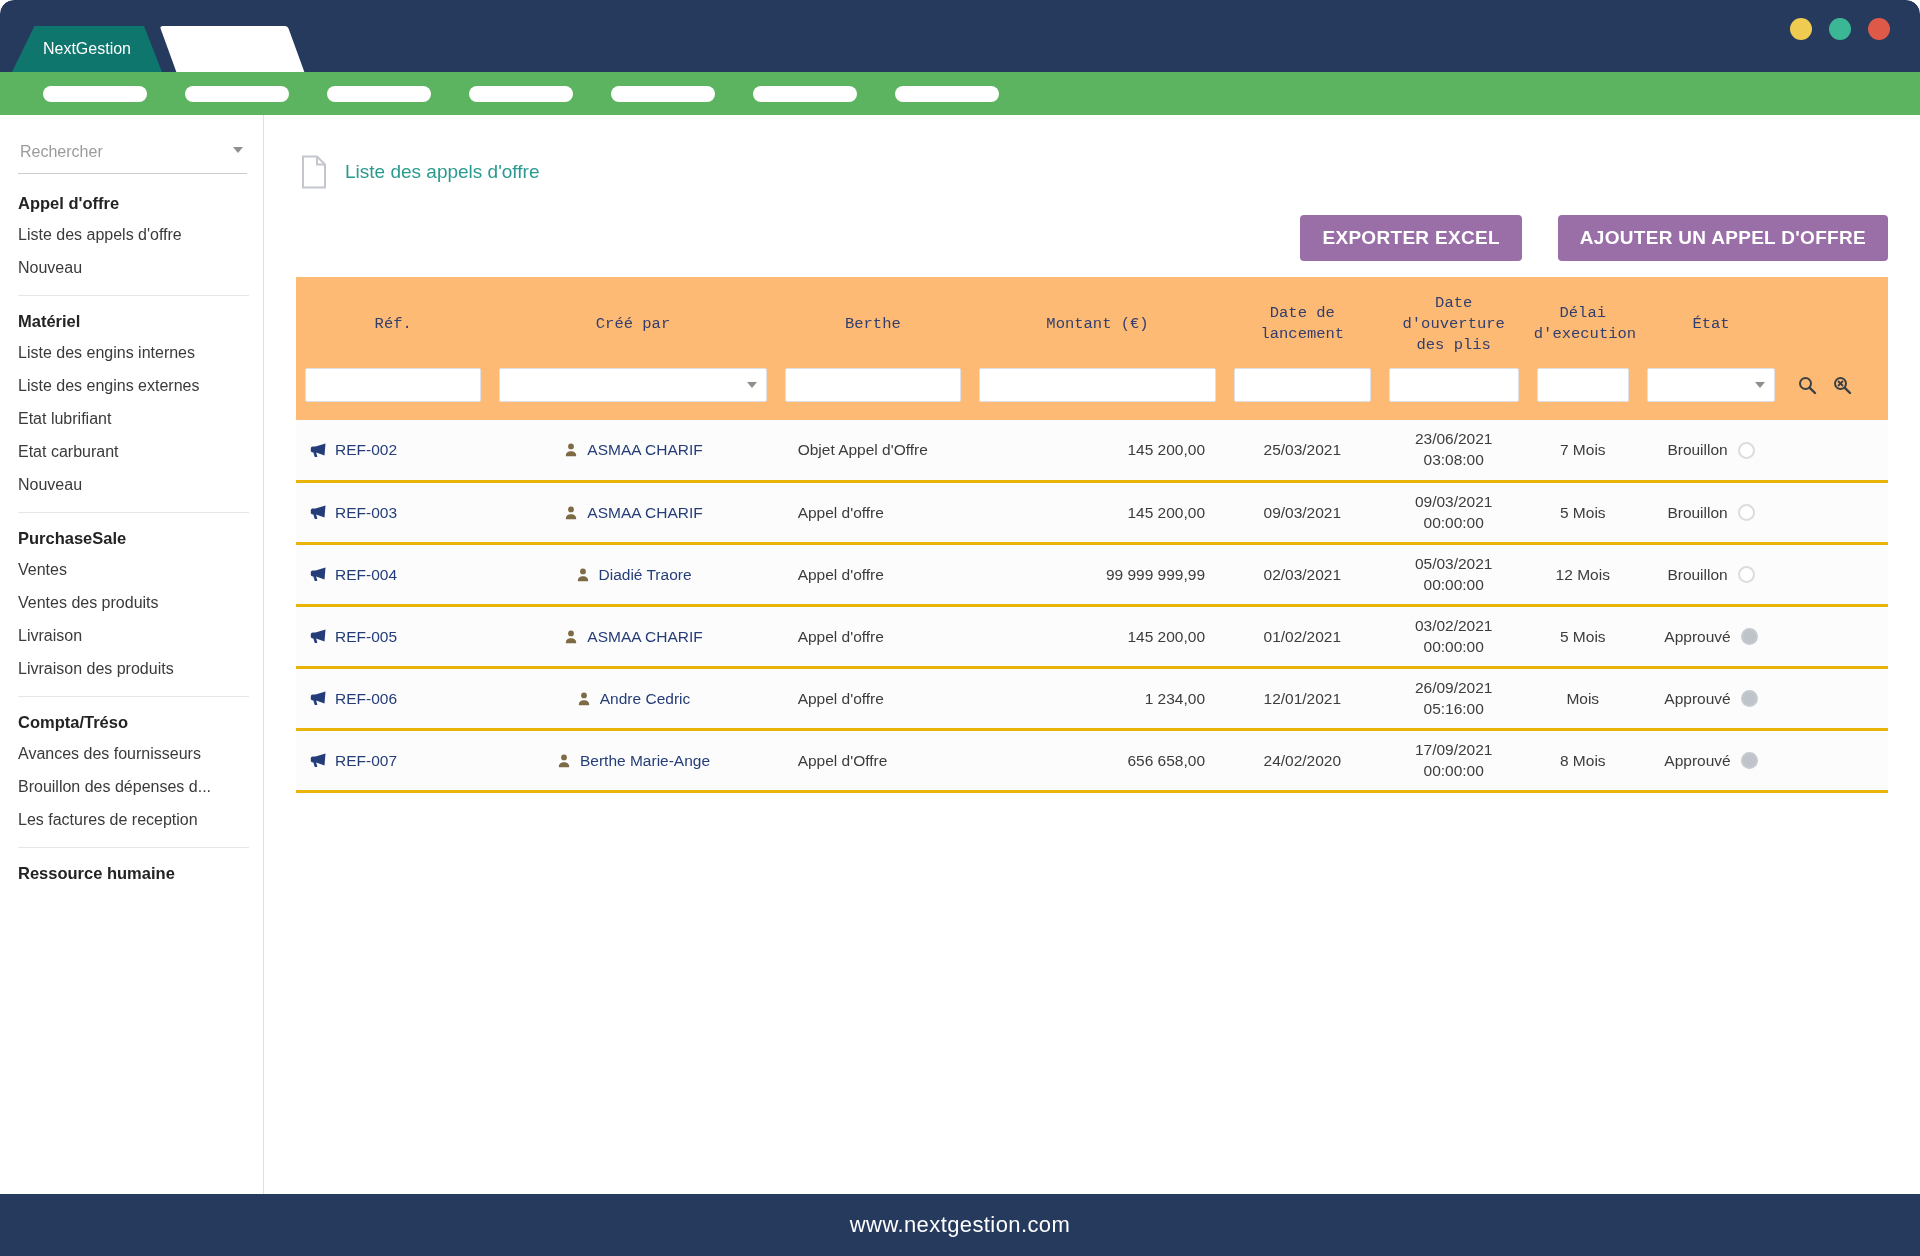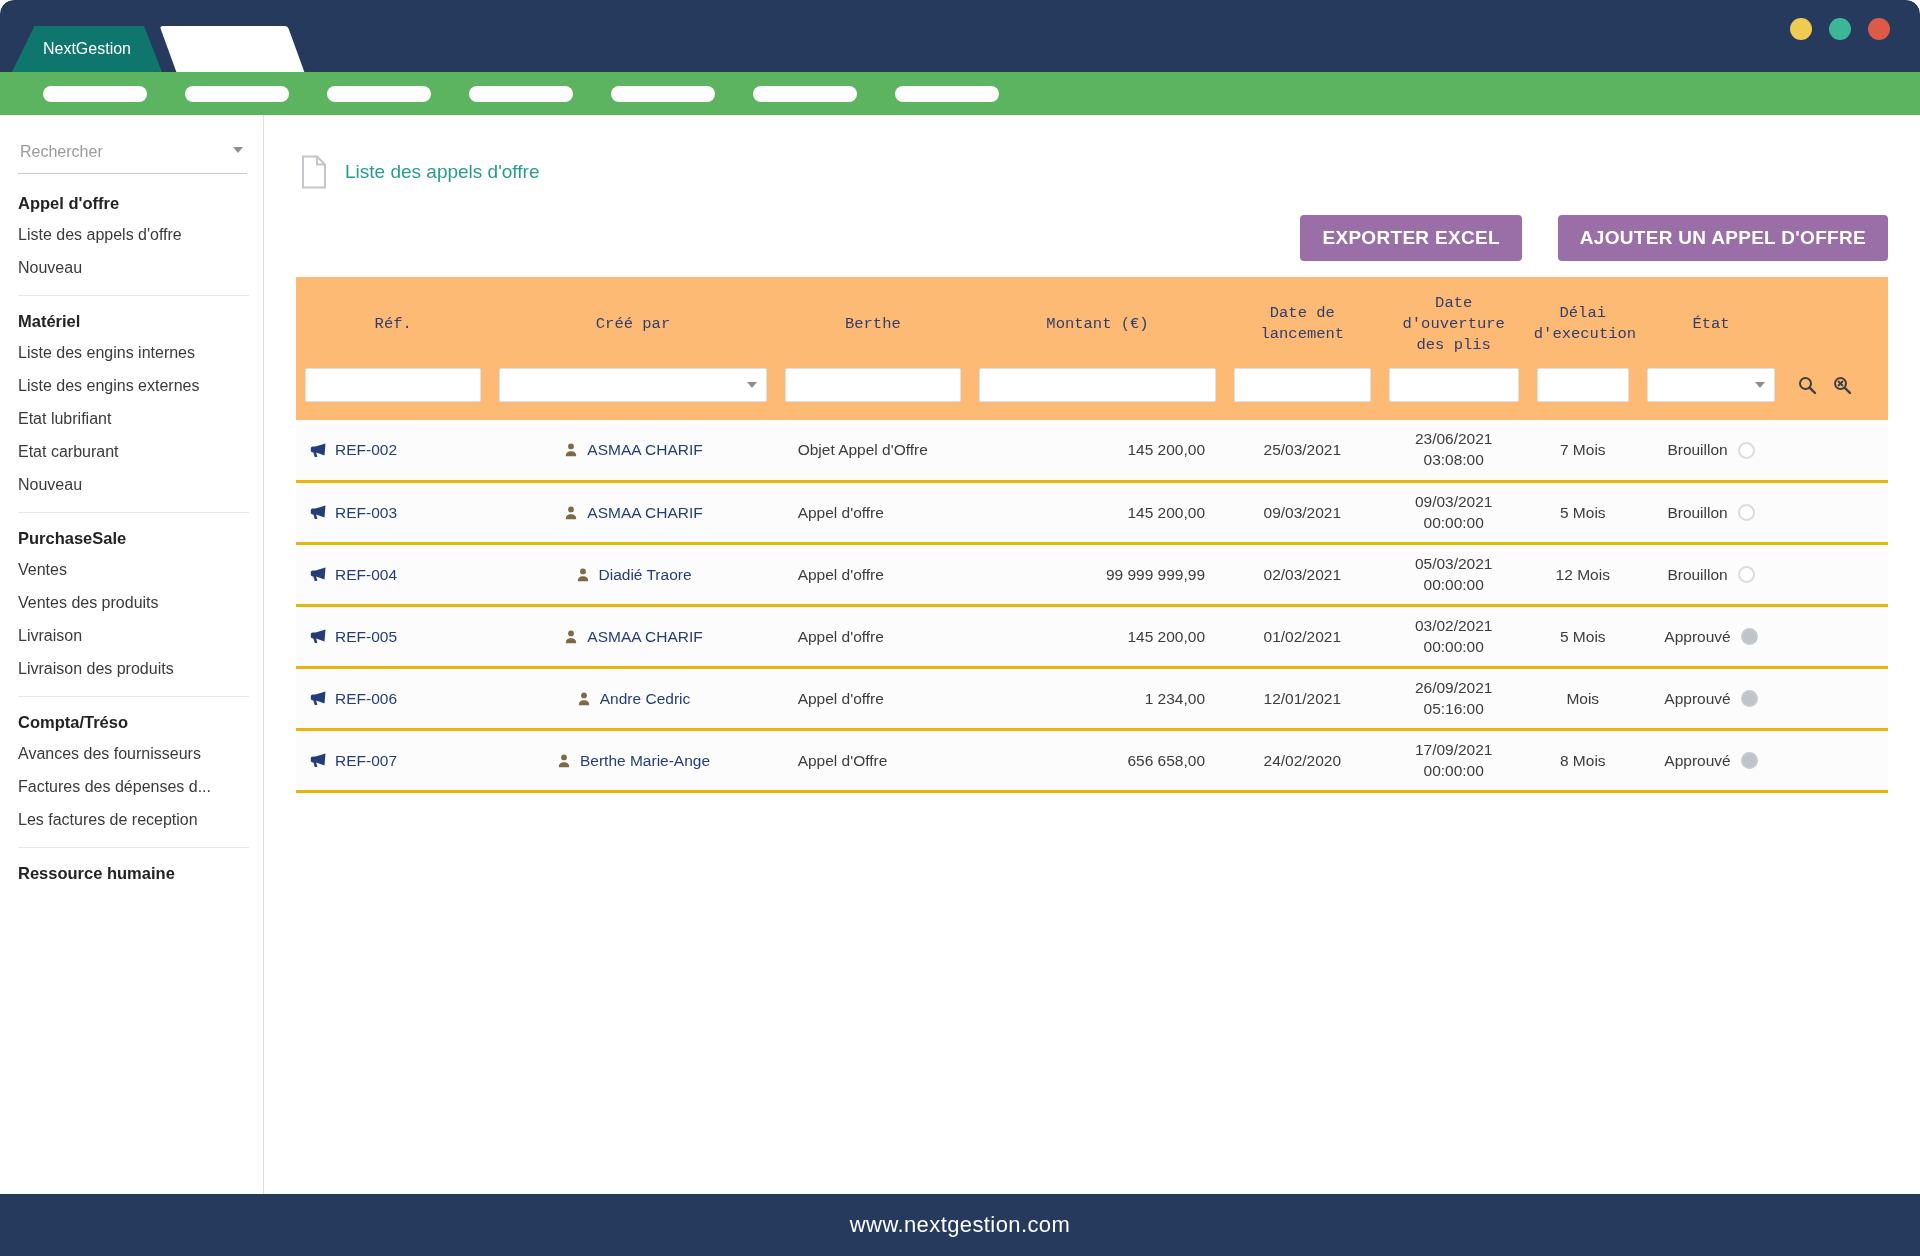--- a/index.html
+++ b/index.html
@@ -140,21 +140,21 @@
         <div class="side-title">PurchaseSale</div>
         <div class="side-item">Ventes</div>
         <div class="side-item">Ventes des produits</div>
         <div class="side-item">Livraison</div>
         <div class="side-item">Livraison des produits</div>
       </div>
 
       <div class="side-section">
         <div class="side-title">Compta/Tréso</div>
         <div class="side-item">Avances des fournisseurs</div>
-        <div class="side-item">Factures des dépenses d...</div>
+        <div class="side-item">Brouillon des dépenses d...</div>
         <div class="side-item">Les factures de reception</div>
       </div>
 
       <div class="side-section last">
         <div class="side-title">Ressource humaine</div>
       </div>
     </aside>
 
     <main class="main">
 

